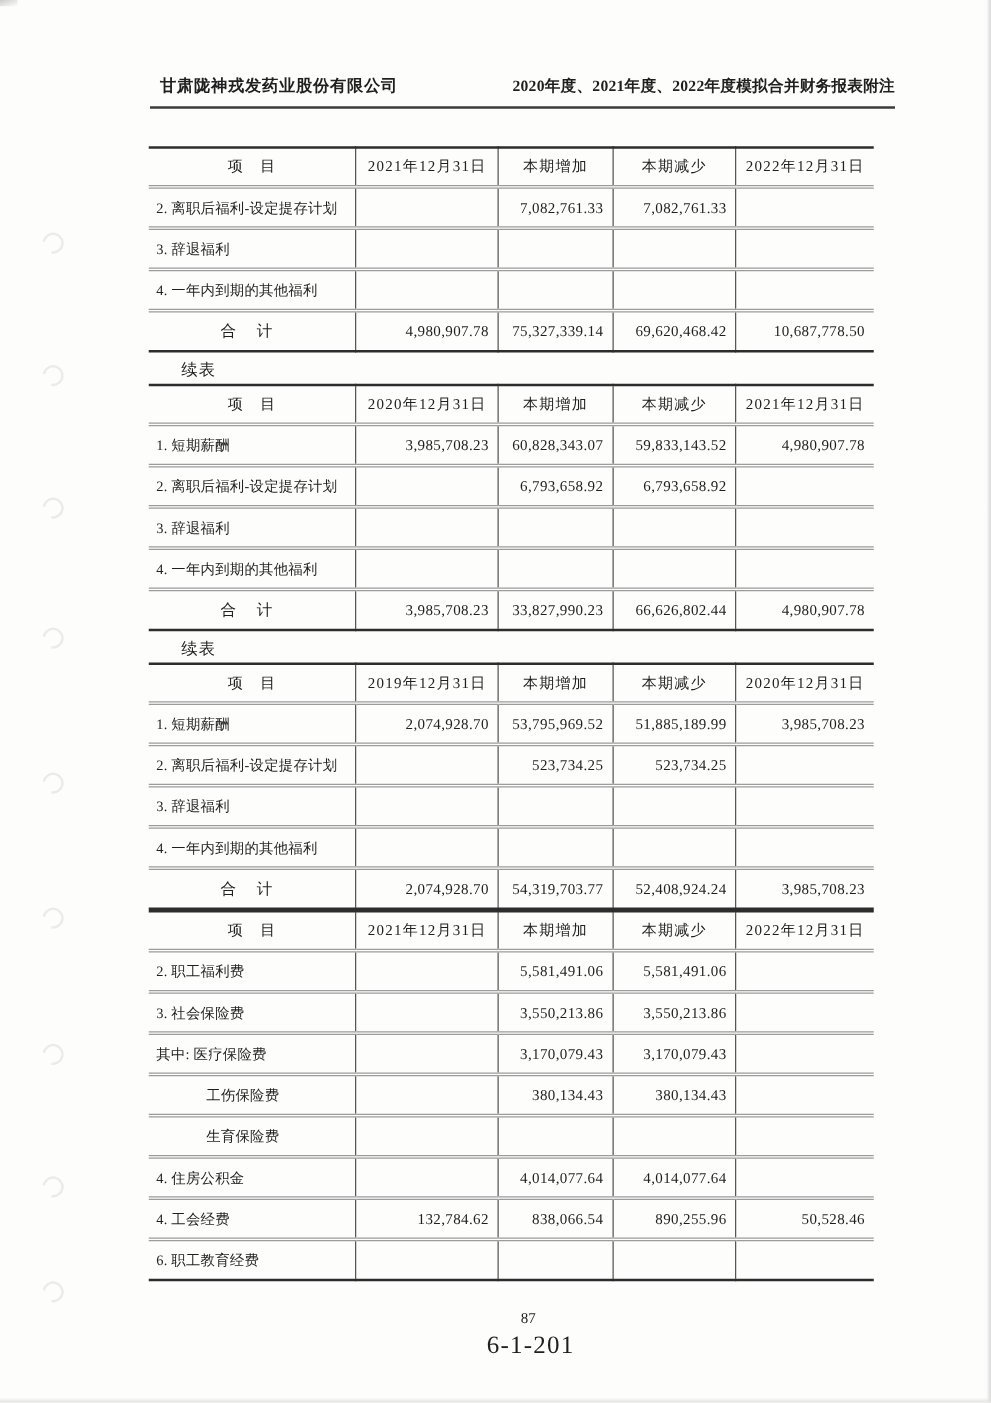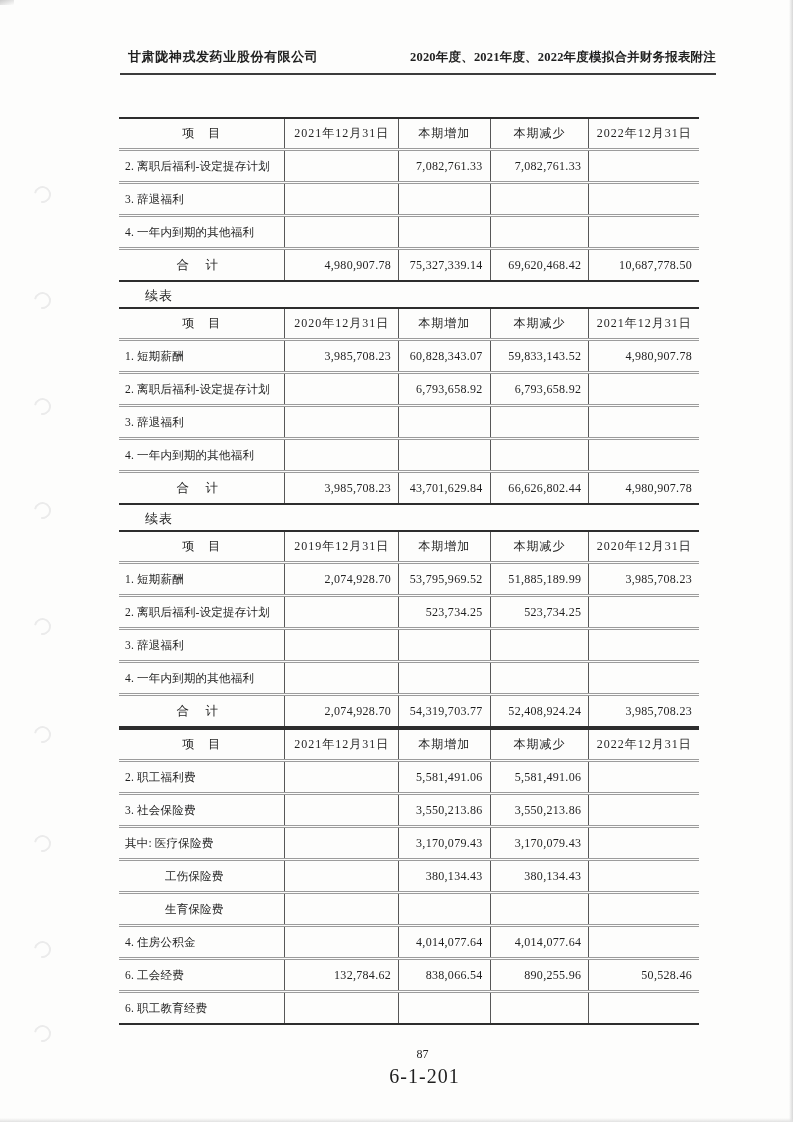--- a/index.html
+++ b/index.html
@@ -18,21 +18,21 @@
     background:linear-gradient(to top,#e2e2e2,rgba(255,255,255,0)); }
   .corner-smudge { position:absolute; top:0; left:0; width:14px; height:5px;
     background:linear-gradient(to bottom right,#cccccc,rgba(255,255,255,0)); }
   
   .binding-mark { position:absolute; left:34px; width:13px; height:13px;
     border:2px solid #ebebeb; border-left-color:transparent;
     border-radius:50%; transform:rotate(-35deg); }
 
   
   .doc-header {
-    position:absolute; top:48px; left:120px; width:596px;
+    position:absolute; top:60px; left:120px; width:596px;
     display:flex; justify-content:space-between; align-items:flex-end;
     padding-bottom:7px; border-bottom:2px solid #3c3c3c;
     font-weight:bold;
   }
   .company-name { font-size:13px; letter-spacing:0.6px; padding-left:8px; }
   .report-title { font-size:12.5px; letter-spacing:0.2px; }
 
   
   .content { position:absolute; top:117px; left:119px; width:580px; }
 
@@ -182,21 +182,21 @@
           <tr>
             <td class="label">4. 一年内到期的其他福利</td>
             <td class="num"></td>
             <td class="num"></td>
             <td class="num"></td>
             <td class="num"></td>
           </tr>
           <tr>
             <td class="label total">合　计</td>
             <td class="num">3,985,708.23</td>
-            <td class="num">43,701,629.84</td>
+            <td class="num">33,827,990.23</td>
             <td class="num">66,626,802.44</td>
             <td class="num">4,980,907.78</td>
           </tr>
         </tbody>
       </table>
     </section>
     <section>
       <div class="caption-plain">续表</div>
       <table class="fin-table">
         <colgroup>
@@ -309,21 +309,21 @@
             <td class="num"></td>
           </tr>
           <tr>
             <td class="label">4. 住房公积金</td>
             <td class="num"></td>
             <td class="num">4,014,077.64</td>
             <td class="num">4,014,077.64</td>
             <td class="num"></td>
           </tr>
           <tr>
-            <td class="label">6. 工会经费</td>
+            <td class="label">4. 工会经费</td>
             <td class="num">132,784.62</td>
             <td class="num">838,066.54</td>
             <td class="num">890,255.96</td>
             <td class="num">50,528.46</td>
           </tr>
           <tr>
             <td class="label">6. 职工教育经费</td>
             <td class="num"></td>
             <td class="num"></td>
             <td class="num"></td>

